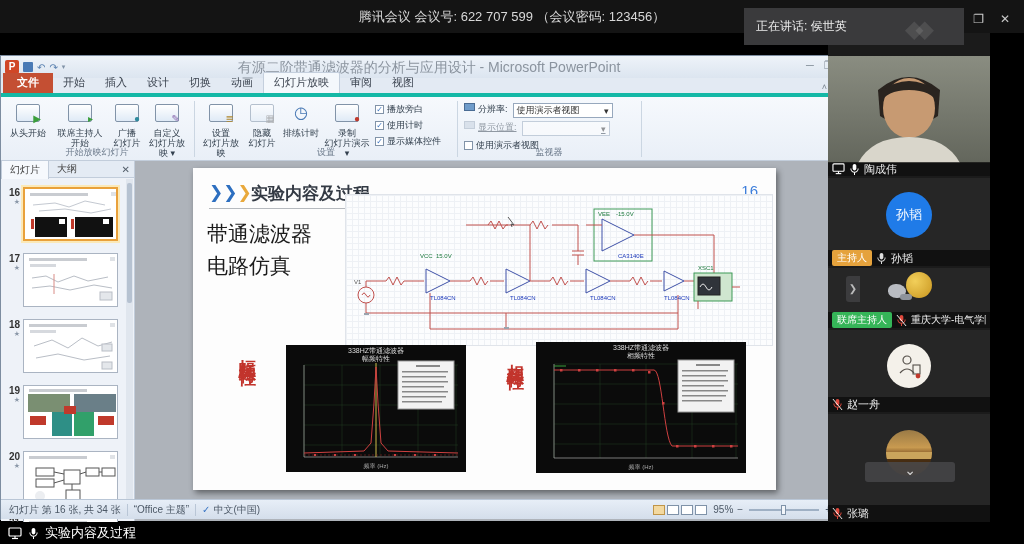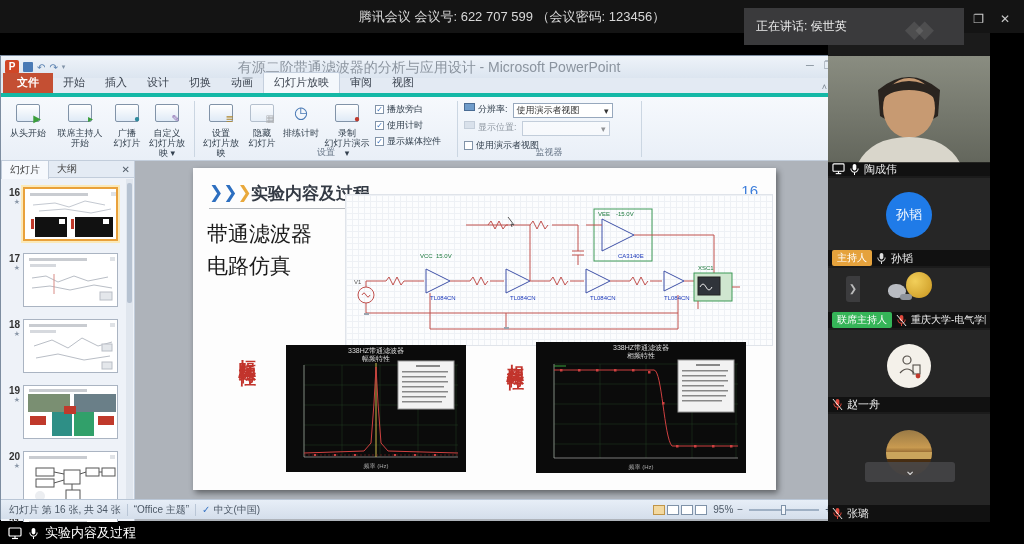--- a/index.html
+++ b/index.html
@@ -195,20 +195,21 @@
       </div>
       <div class="rbtn" style="left:144px;width:44px;">
         <div class="micon">
             <div class="mon">
               <span class="glyph" style="color:#8b6bb0;">✎</span>
             </div>
           </div>
         <span>自定义</span>
         <span><span>幻灯片放映</span> <span>▾</span></span>
       </div>
+      <div class="rgroup-label" style="left:0;width:192px;">开始放映幻灯片</div>
       <div class="rdiv" style="left:193px;"></div>
 
       <div class="rbtn" style="left:198px;width:44px;">
         <div class="micon">
             <div class="mon">
               <span class="glyph" style="color:#b0882e;">≣</span>
             </div>
           </div>
         <span>设置</span>
         <span>幻灯片放映</span>
@@ -256,21 +257,21 @@
 
       <div class="abs" style="left:463px;top:6px;width:170px;">
         <div class="rlabel" style="margin-bottom:3px;">
           <div style="width:11px;height:8px;background:#6f9ccb;border:1px solid #4a6c94;"></div>
           <span>分辨率:</span>
           <div class="select" style="width:100px;margin-left:2px;">
             <span>使用演示者视图</span>
               <span>▾</span>
           </div>
         </div>
-        <div class="rlabel" style="margin-bottom:3px;opacity:.5;">
+        <div class="rlabel" style="margin-bottom:3px;opacity:.5;text-decoration:underline;">
           <div style="width:11px;height:8px;background:#c3cfdd;border:1px solid #9aa9bb;"></div>
           <span>显示位置:</span>
           <div class="select" style="width:88px;margin-left:2px;">
             <span></span>
               <span>▾</span>
           </div>
         </div>
         <div class="chk">
           <div class="box"></div>
             <span>使用演示者视图</span>

